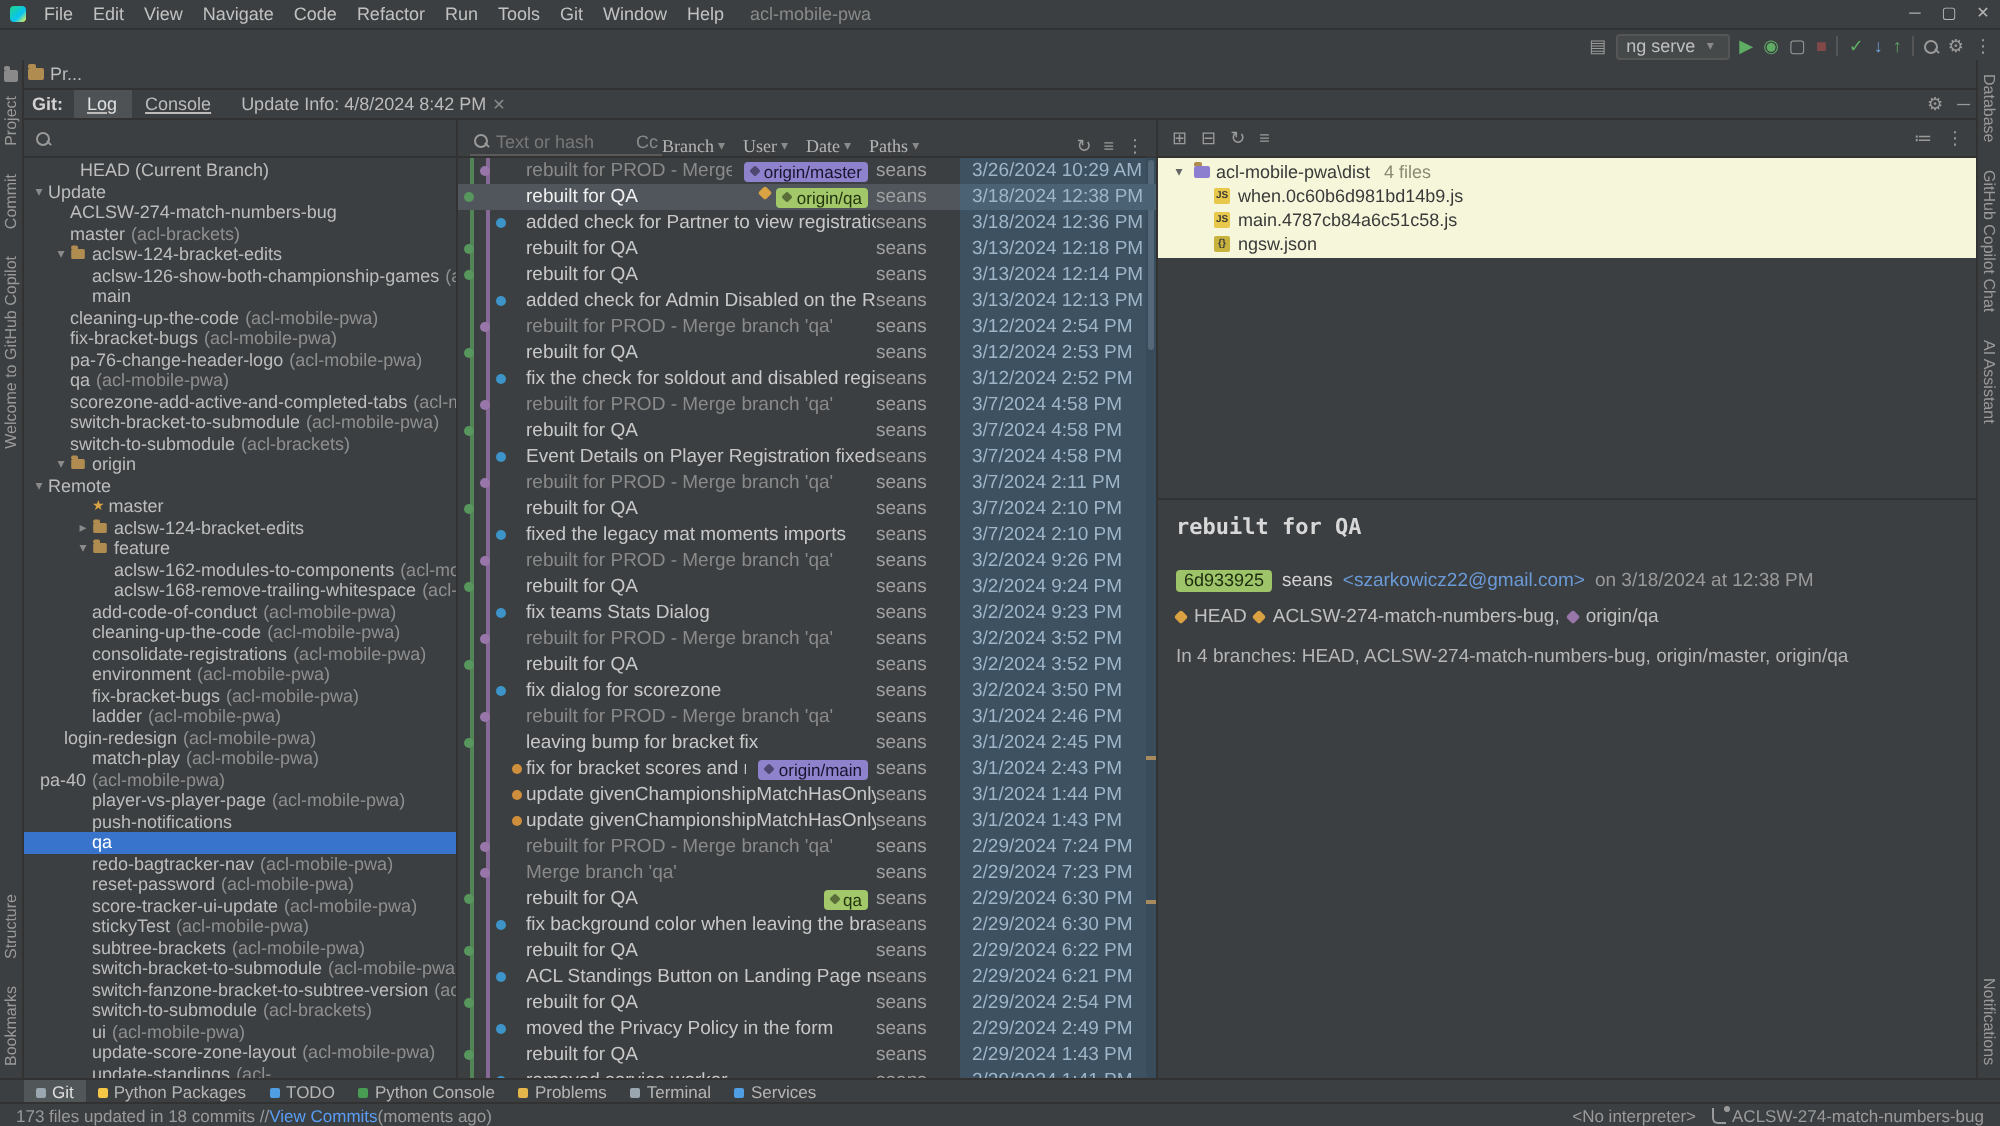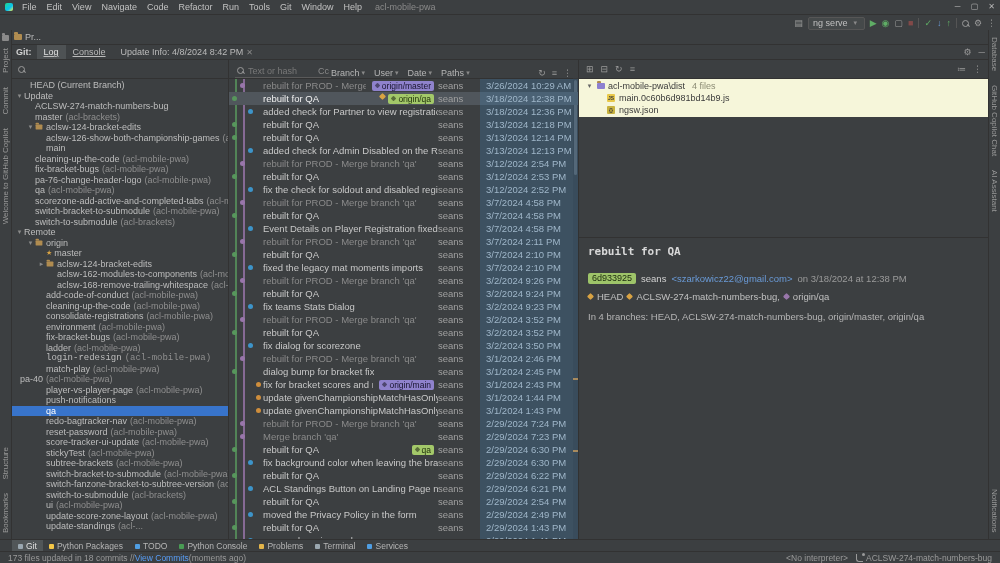--- a/index.html
+++ b/index.html
@@ -56,21 +56,21 @@
   .tlabel{color:#bdbdbd;}
   .tree-row.sel .tlabel{color:#fff;}
   .tsuffix{color:#8f8f8f;margin-left:3px;}
   .tree-row .fold{margin-right:3px;transform:scale(.85);}
   
   .commits-pane{width:349px;border-right:1px solid #323232;display:flex;flex-direction:column;position:relative;flex:0 0 auto;}
   .filter-row{height:18px;display:flex;align-items:flex-end;gap:0;padding:0 6px;border-bottom:1px solid #323232;}
   .search-box{display:flex;align-items:center;gap:4px;width:92px;border-bottom:1px solid #5a5a5a;height:13px;padding:0 2px;}
   .ph{color:#787878;}
   .cc{color:#8a8a8a;margin-left:auto;}
-  .chips{display:flex;gap:9px;color:#b5b5b5;}
+  .chips{display:flex;gap:9px;color:#b5b5b5;font-family:Liberation Serif, serif;}
   .chip{display:flex;gap:2px;align-items:center;}
   .chip .car{color:#8a8a8a;font-size:7px;}
   .f-icons{margin-left:auto;display:flex;gap:6px;color:#9a9a9a;}
   .commit-list{flex:1;position:relative;overflow:hidden;}
   .gline{position:absolute;top:0;bottom:0;width:1.5px;opacity:.8;z-index:0;}
   .commit-row{height:13px;display:flex;align-items:center;font-size:9.5px;position:relative;z-index:1;}
   .commit-row.sel{background:#50565c;}
   .c-graph{width:34px;height:100%;position:relative;flex:0 0 auto;}
   .dot{position:absolute;top:50%;margin-top:-2.5px;width:5px;height:5px;border-radius:50%;}
   .c-msg{flex:1;display:flex;align-items:center;overflow:hidden;white-space:nowrap;min-width:0;}
@@ -220,21 +220,21 @@
     </div>
 
     <div class="git-body">
 
       <div class="branches-pane">
         <div class="branches-toolbar">
           <span class="icon-search"></span>
           <span class="b-input"></span>
         </div>
         <div class="tree" id="branch-tree">
-            <div class="tree-row" style="padding-left: 10px;">
+            <div class="tree-row" style="padding-left: 20px;">
               <span class="chev-sp"></span>
               <span class="tlabel">HEAD (Current Branch)</span>
             </div>
             <div class="tree-row" style="padding-left: 4px;">
               <span class="chev">▾</span>
               <span class="tlabel">Update</span>
             </div>
             <div class="tree-row" style="padding-left: 15px;">
               <span class="chev-sp"></span>
               <span class="tlabel">ACLSW-274-match-numbers-bug</span>
@@ -286,39 +286,44 @@
             <div class="tree-row" style="padding-left: 15px;">
               <span class="chev-sp"></span>
               <span class="tlabel">switch-bracket-to-submodule</span>
               <span class="tsuffix">(acl-mobile-pwa)</span>
             </div>
             <div class="tree-row" style="padding-left: 15px;">
               <span class="chev-sp"></span>
               <span class="tlabel">switch-to-submodule</span>
               <span class="tsuffix">(acl-brackets)</span>
             </div>
+            <div class="tree-row" style="padding-left: 15px;">
+              <span class="chev">▾</span>
+              <span class="fold"></span>
+              <span class="tlabel">origin</span>
+            </div>
             <div class="tree-row" style="padding-left: 4px;">
               <span class="chev">▾</span>
               <span class="tlabel">Remote</span>
             </div>
-            <div class="tree-row" style="padding-left: 15px;">
-              <span class="chev">▾</span>
-              <span class="fold"></span>
-              <span class="tlabel">origin</span>
-            </div>
             <div class="tree-row" style="padding-left: 26px;">
               <span class="chev-sp"></span>
               <span class="star">★</span>
               <span class="tlabel">master</span>
             </div>
             <div class="tree-row" style="padding-left: 26px;">
               <span class="chev">▸</span>
               <span class="fold"></span>
               <span class="tlabel">aclsw-124-bracket-edits</span>
             </div>
+            <div class="tree-row" style="padding-left: 26px;">
+              <span class="chev">▾</span>
+              <span class="fold"></span>
+              <span class="tlabel">feature</span>
+            </div>
             <div class="tree-row" style="padding-left: 37px;">
               <span class="chev-sp"></span>
               <span class="tlabel">aclsw-162-modules-to-components</span>
               <span class="tsuffix">(acl-mobile-pwa)</span>
             </div>
             <div class="tree-row" style="padding-left: 37px;">
               <span class="chev-sp"></span>
               <span class="tlabel">aclsw-168-remove-trailing-whitespace</span>
               <span class="tsuffix">(acl-mobile-pwa)</span>
             </div>
@@ -345,21 +350,21 @@
             <div class="tree-row" style="padding-left: 26px;">
               <span class="chev-sp"></span>
               <span class="tlabel">fix-bracket-bugs</span>
               <span class="tsuffix">(acl-mobile-pwa)</span>
             </div>
             <div class="tree-row" style="padding-left: 26px;">
               <span class="chev-sp"></span>
               <span class="tlabel">ladder</span>
               <span class="tsuffix">(acl-mobile-pwa)</span>
             </div>
-            <div class="tree-row" style="padding-left: 26px; font-family: Liberation Mono, monospace;">
+            <div class="tree-row" style="padding-left: 12px;">
               <span class="chev-sp"></span>
               <span class="tlabel">login-redesign</span>
               <span class="tsuffix">(acl-mobile-pwa)</span>
             </div>
             <div class="tree-row" style="padding-left: 26px;">
               <span class="chev-sp"></span>
               <span class="tlabel">match-play</span>
               <span class="tsuffix">(acl-mobile-pwa)</span>
             </div>
             <div class="tree-row" style="">
@@ -703,21 +708,21 @@
                 <span class="c-text dim">rebuilt for PROD - Merge branch 'qa'</span>
               </div>
               <div class="c-author">seans</div>
               <div class="c-date">3/1/2024 2:46 PM</div>
             </div>
             <div class="commit-row">
               <div class="c-graph">
                 <span class="dot" style="left: 3px; background: rgb(87, 150, 92);"></span>
               </div>
               <div class="c-msg">
-                <span class="c-text">dialog bump for bracket fix</span>
+                <span class="c-text">leaving bump for bracket fix</span>
               </div>
               <div class="c-author">seans</div>
               <div class="c-date">3/1/2024 2:45 PM</div>
             </div>
             <div class="commit-row">
               <div class="c-graph">
                 <span class="dot" style="left: 27px; background: rgb(207, 142, 60);"></span>
               </div>
               <div class="c-msg">
                 <span class="c-text">fix for bracket scores and revert cha</span>
@@ -880,21 +885,25 @@
         <div class="files-pane">
           <div class="file-root">
             <span class="chev">▾</span>
             <span class="fold" style="background:#8d7fd0;"></span>
             <span>acl-mobile-pwa\dist</span>
             <span class="root-suffix">4 files</span>
           </div>
           <div id="file-list">
               <div class="file-row">
                 <span class="fico js">JS</span>
-                <span>main.0c60b6d981bd14b9.js</span>
+                <span>when.0c60b6d981bd14b9.js</span>
+              </div>
+              <div class="file-row">
+                <span class="fico js">JS</span>
+                <span>main.4787cb84a6c51c58.js</span>
               </div>
               <div class="file-row">
                 <span class="fico json">{}</span>
                 <span>ngsw.json</span>
               </div>
             </div>
         </div>
         <div class="files-rest"></div>
 
         <div class="details">

